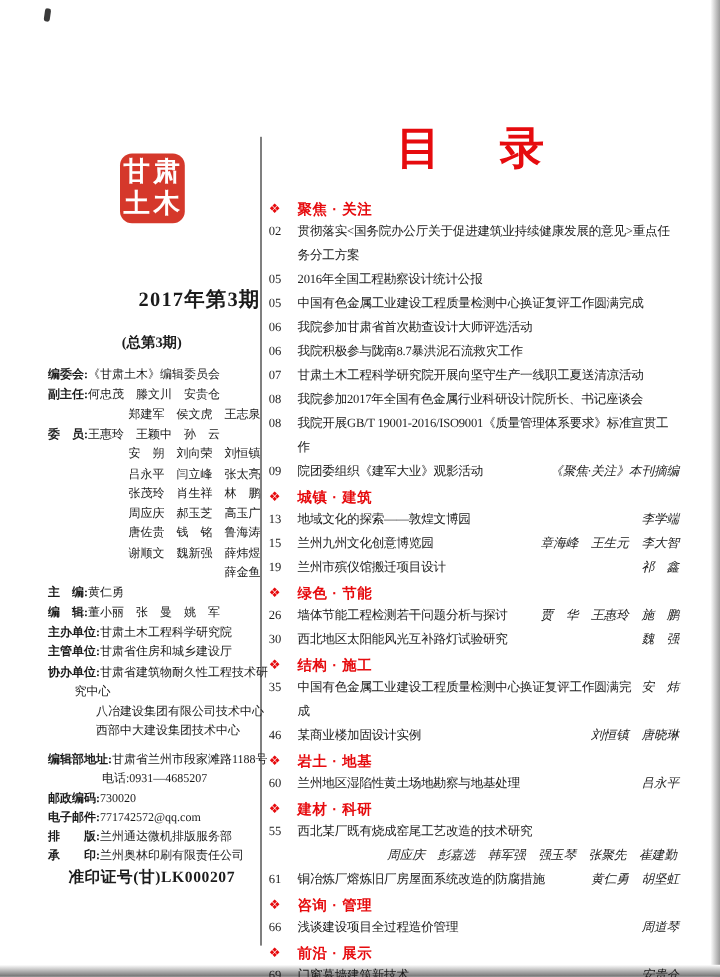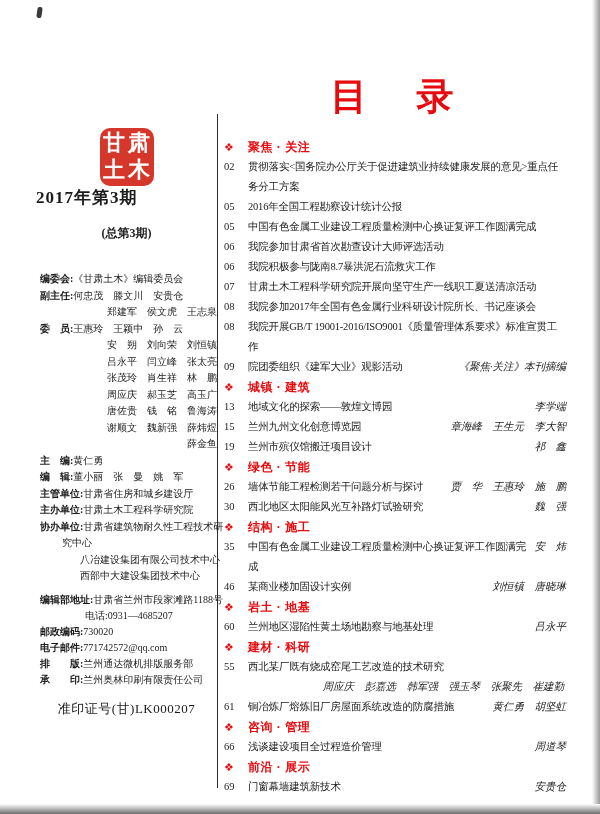--- a/index.html
+++ b/index.html
@@ -15,36 +15,36 @@
     background:linear-gradient(to bottom,#ffffff,#6e6e6e);}
   .scan-mark{position:absolute;left:37px;top:7px;width:5px;height:11px;background:#3a3a3a;
     transform:rotate(8deg);border-radius:2px;}
 
   
   .left-col{position:absolute;left:36px;top:0;width:181px;}
   .seal{margin:128px auto 0;width:54px;height:58px;background:var(--seal);
     border-radius:10px;display:grid;grid-template-columns:1fr 1fr;padding:2px;box-sizing:border-box;}
   .seal-char{color:#fff;font-weight:bold;font-size:22px;line-height:26px;text-align:center;
     font-family:"Liberation Serif","DejaVu Serif",serif;}
-  .issue{text-align:left;font-size:17px;font-weight:bold;letter-spacing:1px;}
+  .issue{margin-top:52px;text-align:right;font-size:17px;font-weight:bold;letter-spacing:1px;}
   .issue-total{margin-top:16px;text-align:center;font-size:12px;font-weight:bold;}
-  .masthead{margin-top:29px;font-size:10px;line-height:16.5px;}
+  .masthead{margin-top:11px;font-size:10px;line-height:16.5px;}
   .address{margin-top:7px;font-size:10px;line-height:16px;}
   .mrow{white-space:nowrap;padding-left:4px;}
   .mlabel{font-weight:bold;}
   .ind1{padding-left:42px;text-align:right;} .ind2{padding-left:36px;} .ind3{padding-left:26px;}
   .ind4{padding-left:44px;} .ind5{padding-left:49px;}
-  .license{margin-top:12px;text-align:center;font-size:13px;font-weight:normal;letter-spacing:.5px;}
+  .license{margin-top:0;text-align:center;font-size:13px;font-weight:bold;letter-spacing:.5px;}
 
   
   .divider{position:absolute;left:217px;top:114px;width:1px;height:674px;background:#2b2b2b;}
 
   
   .right-col{position:absolute;left:224px;top:0;width:342px;}
-  .toc-title{margin-top:73px;text-align:center;color:var(--red);font-weight:bold;font-size:37px;
+  .toc-title{margin-top:100px;text-align:center;color:var(--red);font-weight:bold;font-size:37px;
     line-height:48px;font-family:"Liberation Sans","DejaVu Sans",sans-serif;letter-spacing:6px;}
   #toc{margin-top:16px;font-size:10.5px;line-height:20px;letter-spacing:-.2px;}
   .sec-header{display:flex;color:var(--red);font-weight:bold;font-size:12px;
     font-family:"Liberation Sans","DejaVu Sans",sans-serif;letter-spacing:.5px;}
   .sec-icon{flex:none;width:24px;font-size:11px;letter-spacing:0;
     font-family:"DejaVu Sans",sans-serif;transform:translateY(.5px);}
   .toc-item{display:flex;align-items:baseline;}
   .page-num{flex:none;width:24px;letter-spacing:0;}
   .ititle{flex:1 1 auto;min-width:0;}
   .iauthors{flex:none;padding-left:8px;font-style:italic;white-space:nowrap;letter-spacing:0;}
@@ -74,22 +74,22 @@
         <div class="mrow"><span class="mlabel">委　员:</span><span class="mvalue">王惠玲　王颖中　孙　云</span></div>
         <div class="mrow ind1"><span class="mvalue">安　朔　刘向荣　刘恒镇</span></div>
         <div class="mrow ind1"><span class="mvalue">吕永平　闫立峰　张太亮</span></div>
         <div class="mrow ind1"><span class="mvalue">张茂玲　肖生祥　林　鹏</span></div>
         <div class="mrow ind1"><span class="mvalue">周应庆　郝玉芝　高玉广</span></div>
         <div class="mrow ind1"><span class="mvalue">唐佐贵　钱　铭　鲁海涛</span></div>
         <div class="mrow ind1"><span class="mvalue">谢顺文　魏新强　薛炜煜</span></div>
         <div class="mrow ind1"><span class="mvalue">薛金鱼</span></div>
         <div class="mrow"><span class="mlabel">主　编:</span><span class="mvalue">黄仁勇</span></div>
         <div class="mrow"><span class="mlabel">编　辑:</span><span class="mvalue">董小丽　张　曼　姚　军</span></div>
+        <div class="mrow"><span class="mlabel">主办单位:</span><span class="mvalue">甘肃土木工程科学研究院</span></div>
         <div class="mrow"><span class="mlabel">主管单位:</span><span class="mvalue">甘肃省住房和城乡建设厅</span></div>
-        <div class="mrow"><span class="mlabel">主办单位:</span><span class="mvalue">甘肃土木工程科学研究院</span></div>
         <div class="mrow"><span class="mlabel">协办单位:</span><span class="mvalue">甘肃省建筑物耐久性工程技术研</span></div>
         <div class="mrow ind3"><span class="mvalue">究中心</span></div>
         <div class="mrow ind4"><span class="mvalue">八冶建设集团有限公司技术中心</span></div>
         <div class="mrow ind4"><span class="mvalue">西部中大建设集团技术中心</span></div>
       </div>
     <div class="address" id="address">
         <div class="mrow"><span class="mlabel">编辑部地址:</span><span class="mvalue">甘肃省兰州市段家滩路1188号</span></div>
         <div class="mrow ind5"><span class="mvalue">电话:0931—4685207</span></div>
         <div class="mrow"><span class="mlabel">邮政编码:</span><span class="mvalue">730020</span></div>
         <div class="mrow"><span class="mlabel">电子邮件:</span><span class="mvalue">771742572@qq.com</span></div>

